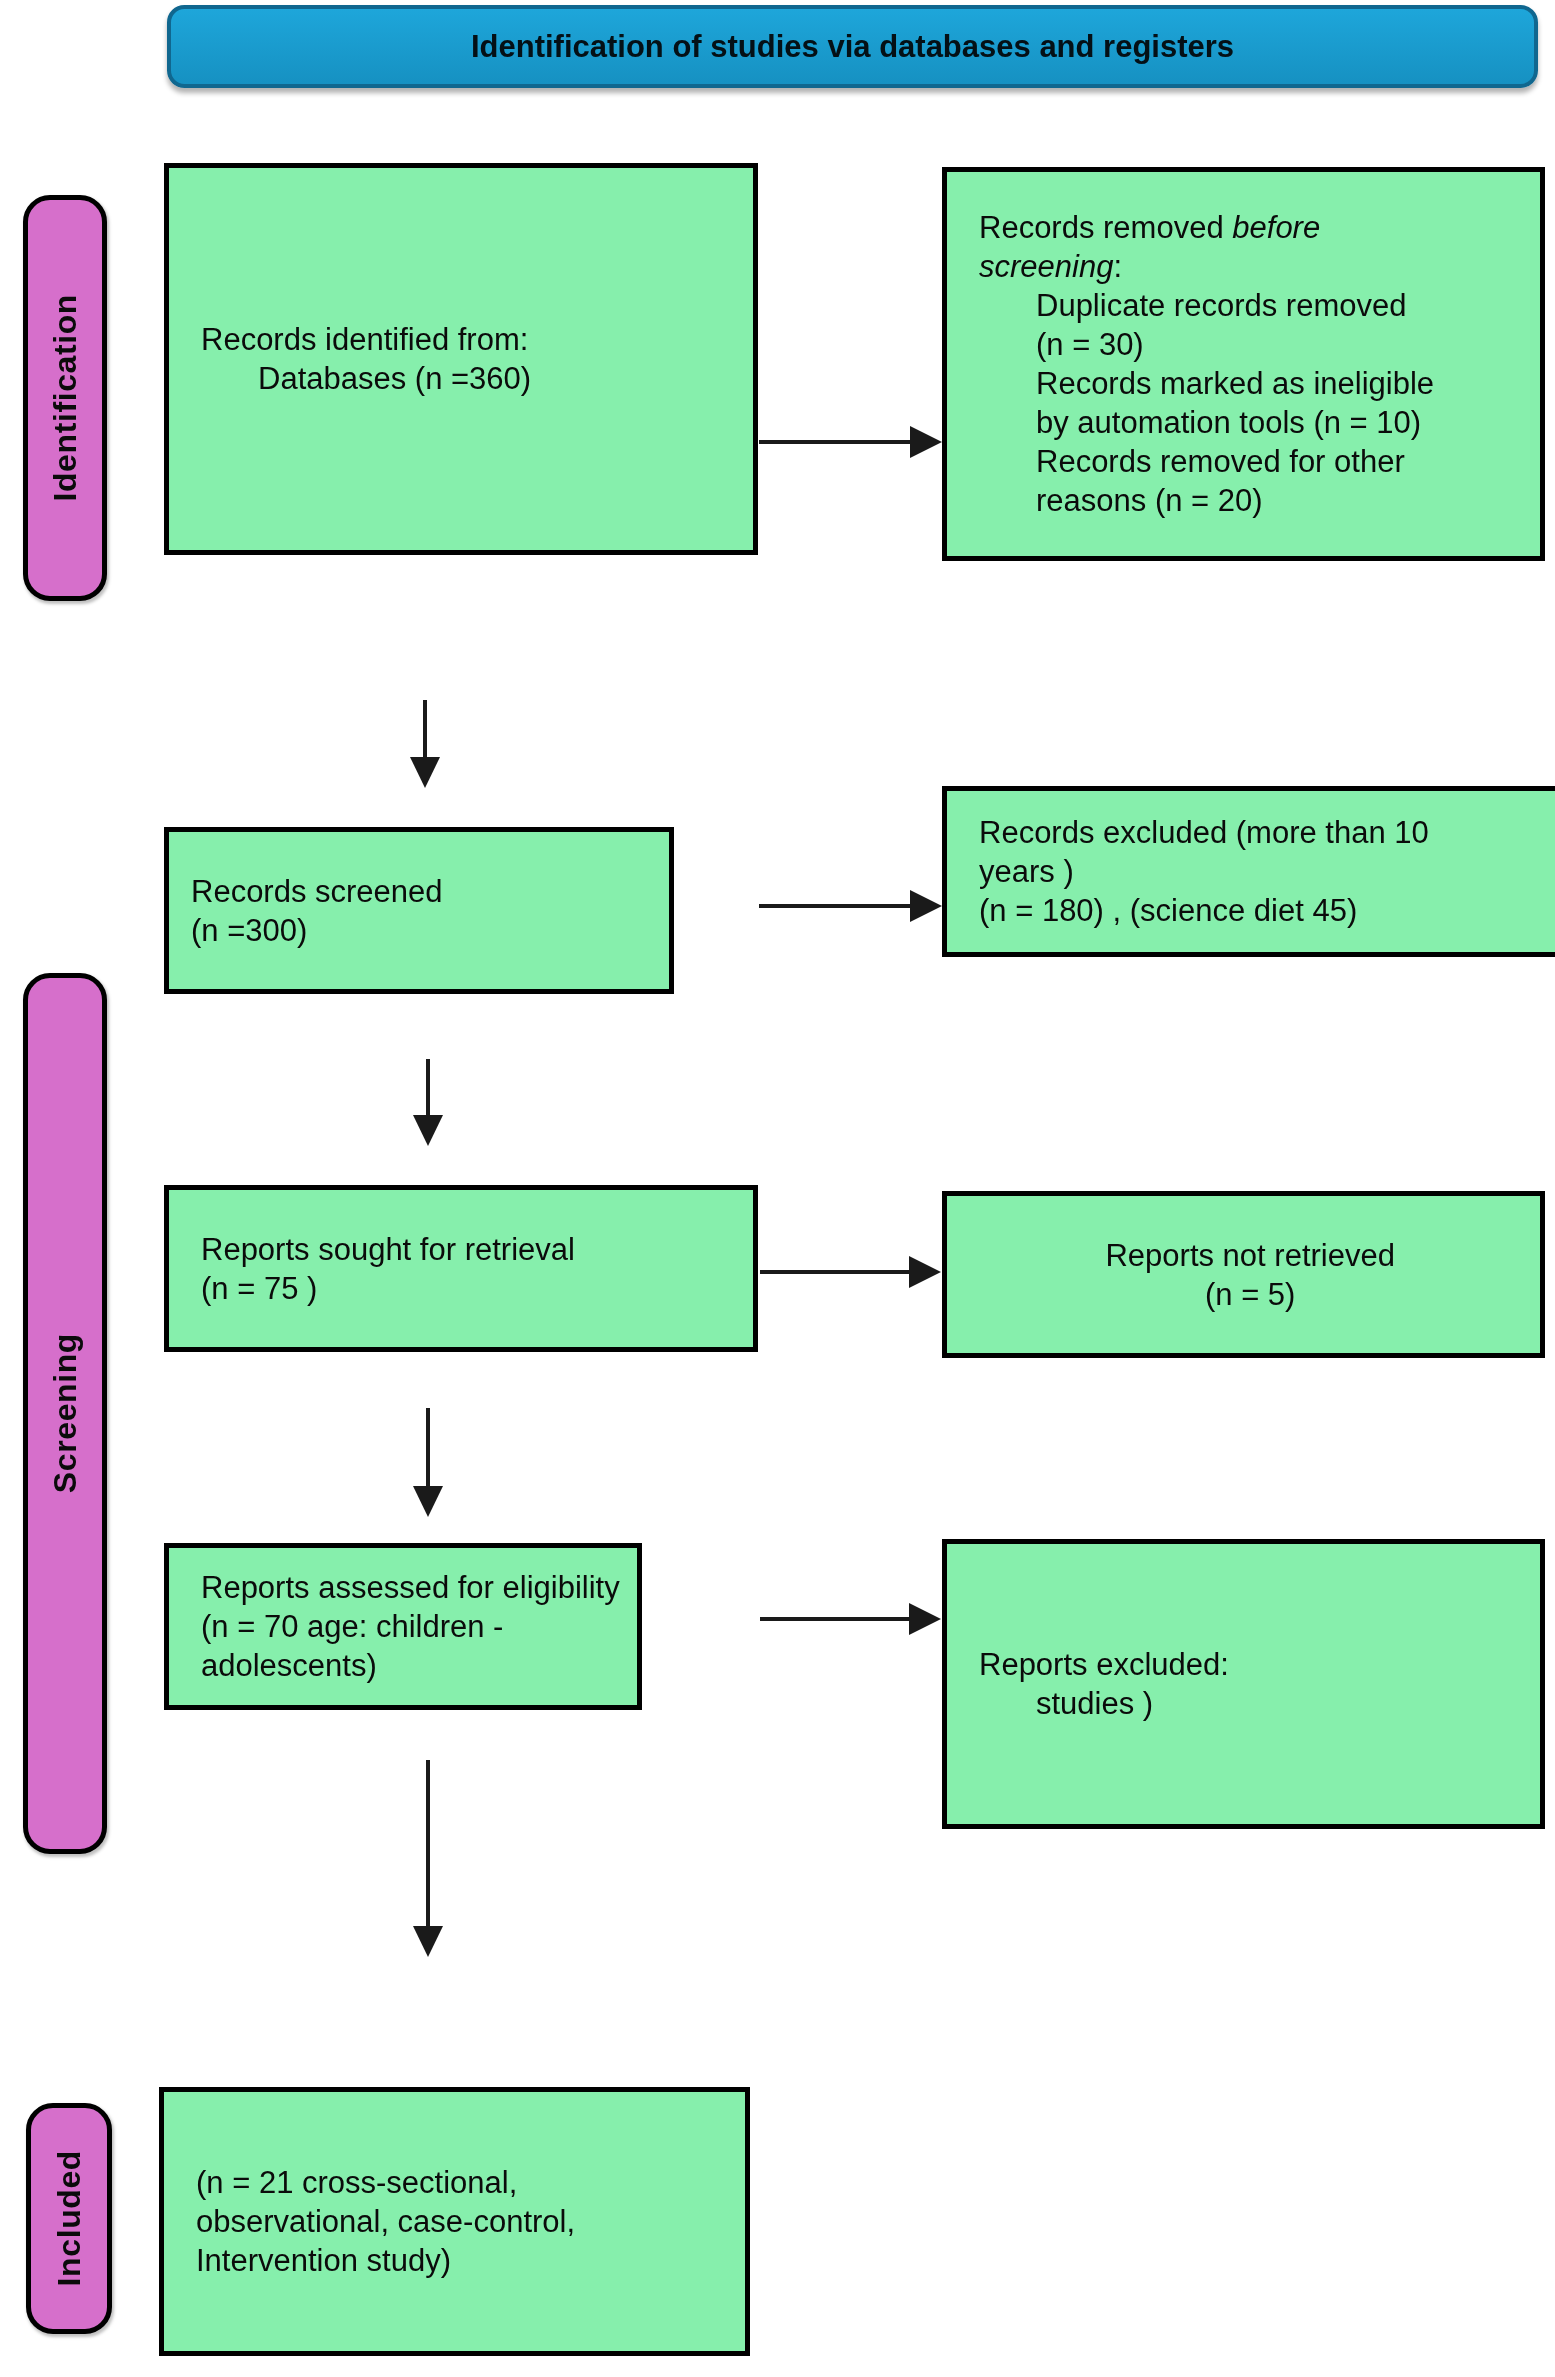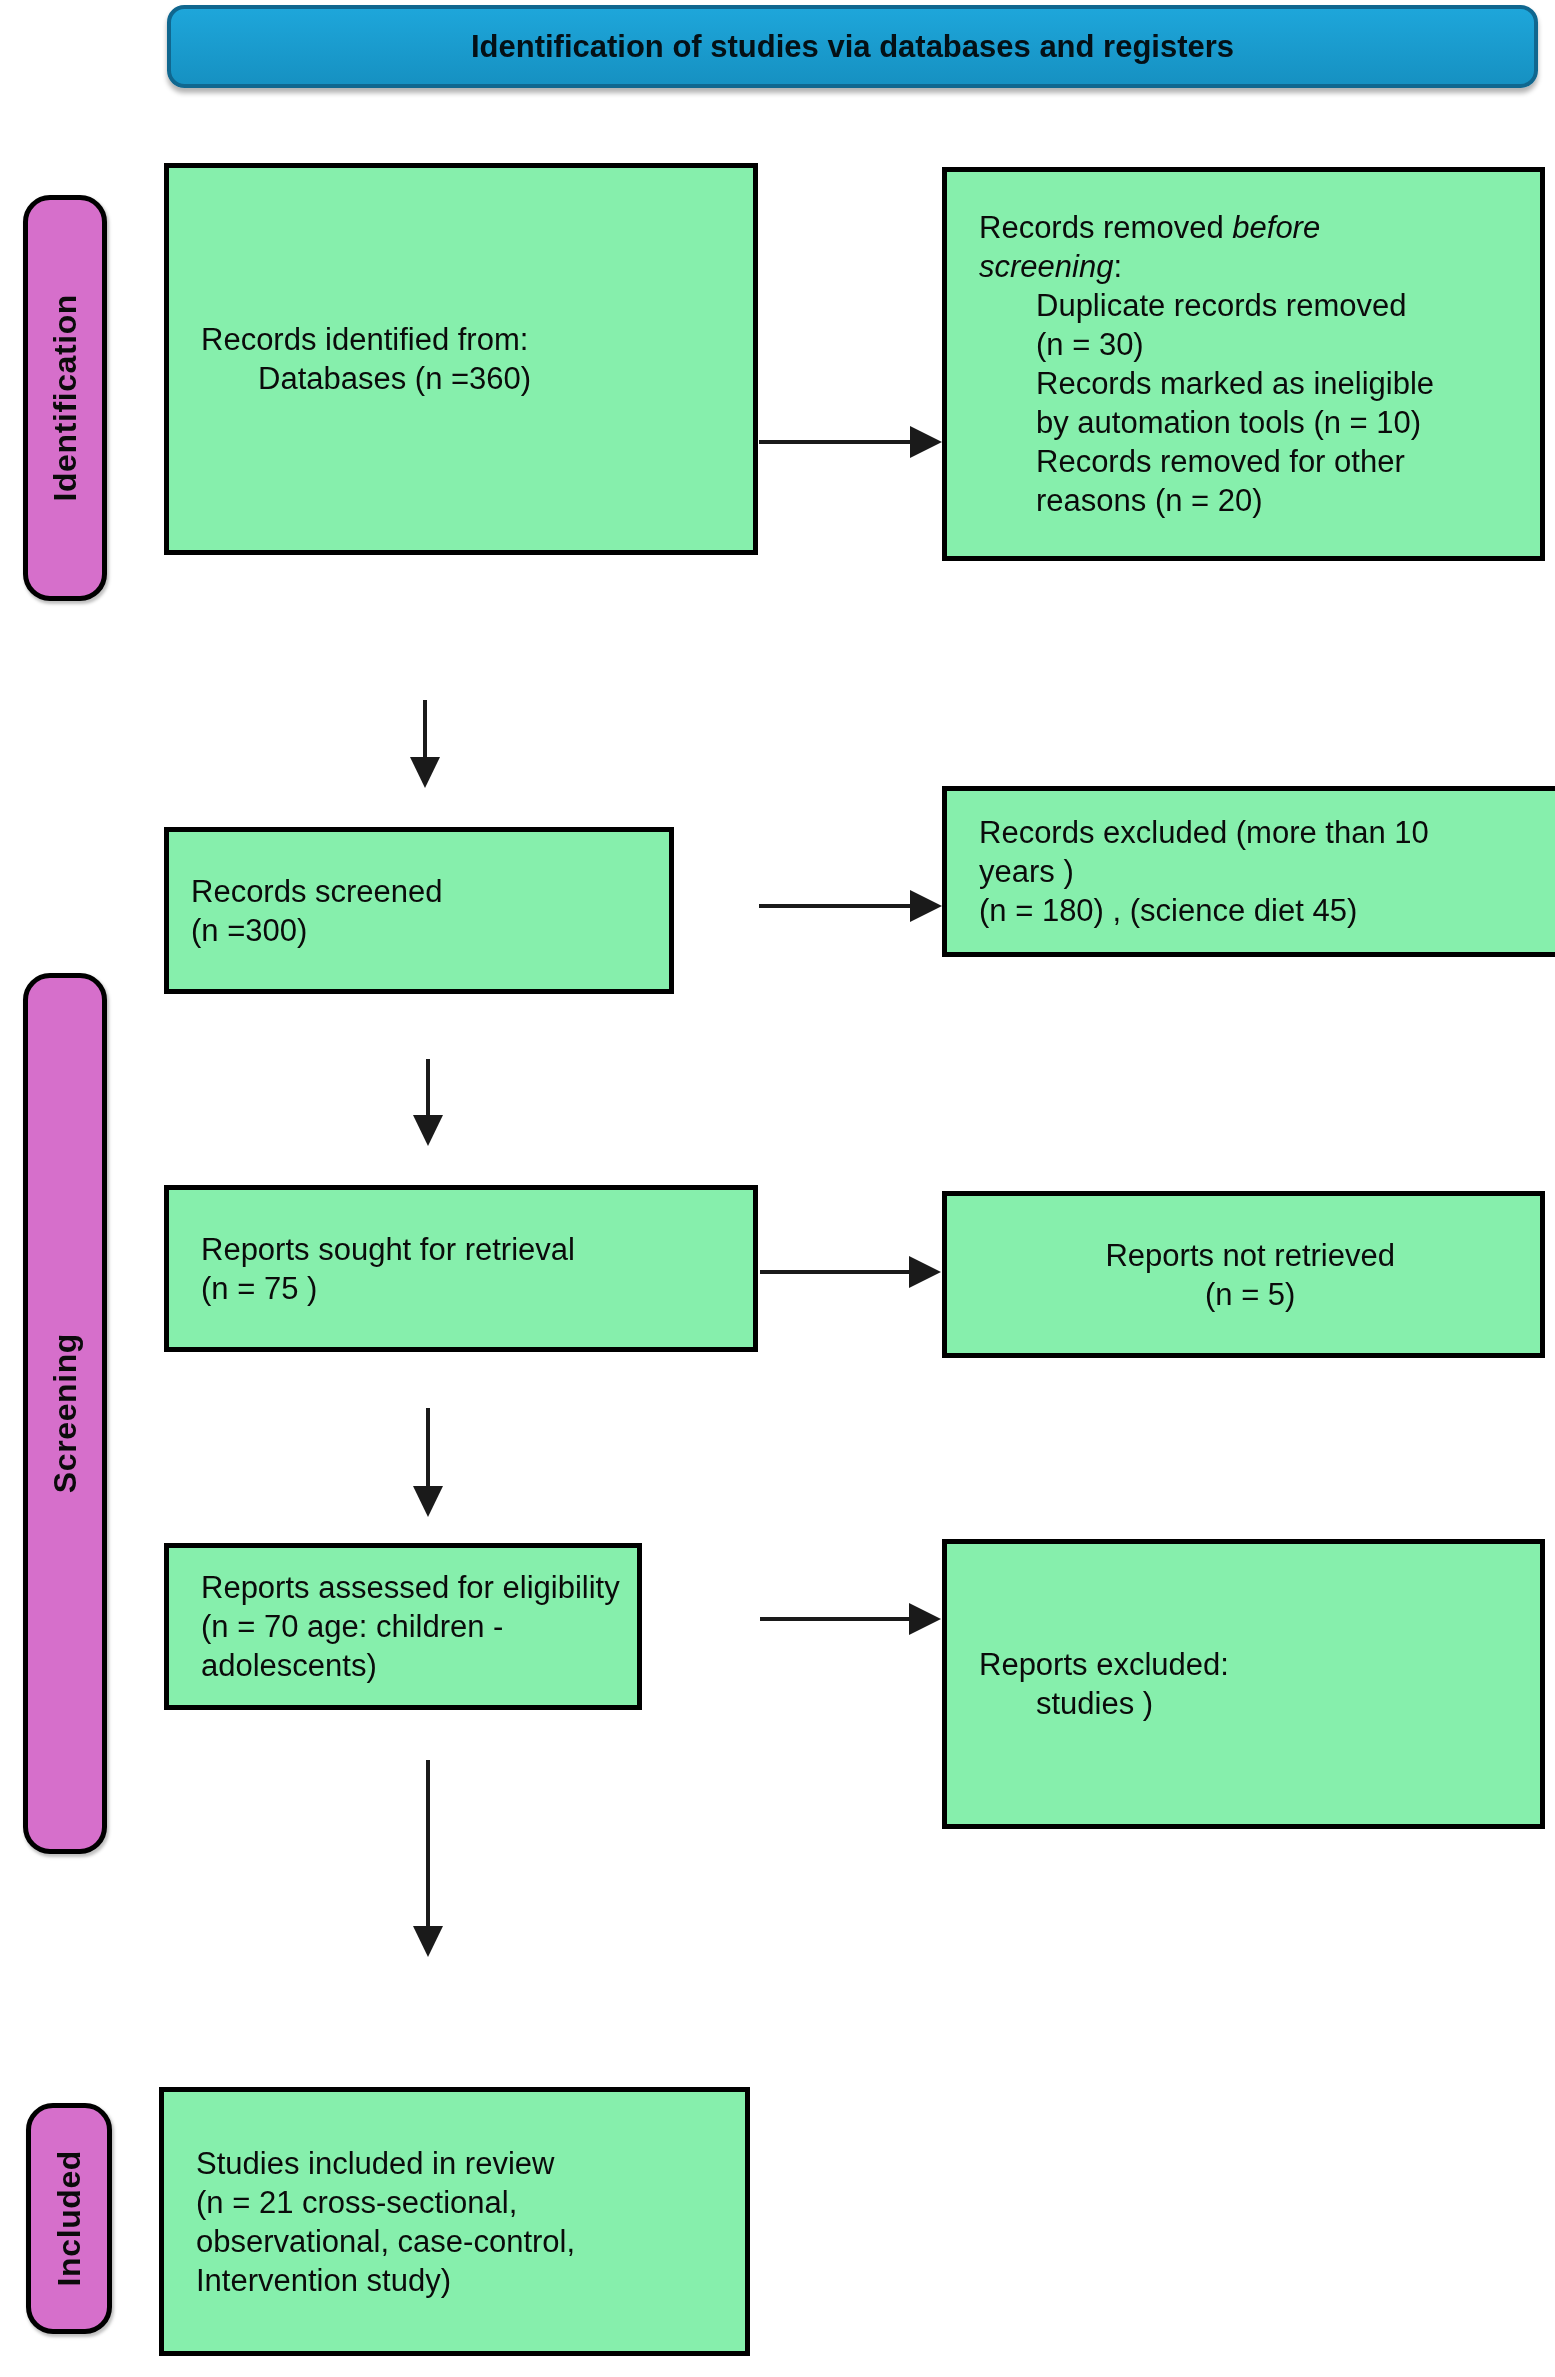--- a/index.html
+++ b/index.html
@@ -103,21 +103,20 @@
     <div class="line">(n = 75 )</div>
   </div>
 
   <div class="fbox" style="left:164px;top:1543px;width:478px;height:167px;">
     <div class="line">Reports assessed for eligibility</div>
     <div class="line">(n = 70 age: children -</div>
     <div class="line">adolescents)</div>
   </div>
 
   <div class="fbox" style="left:159px;top:2087px;width:591px;height:269px;">
-    <div class="line">Studies included in review</div>
     <div class="line">(n = 21 cross-sectional,</div>
     <div class="line">observational, case-control,</div>
     <div class="line">Intervention study)</div>
   </div>
 
   <div class="fbox" style="left:942px;top:167px;width:603px;height:394px;">
     <div class="line"><span>Records removed </span><em>before</em></div>
     <div class="line"><em>screening</em><span>:</span></div>
     <div class="line indent">Duplicate records removed</div>
     <div class="line indent">(n = 30)</div>

